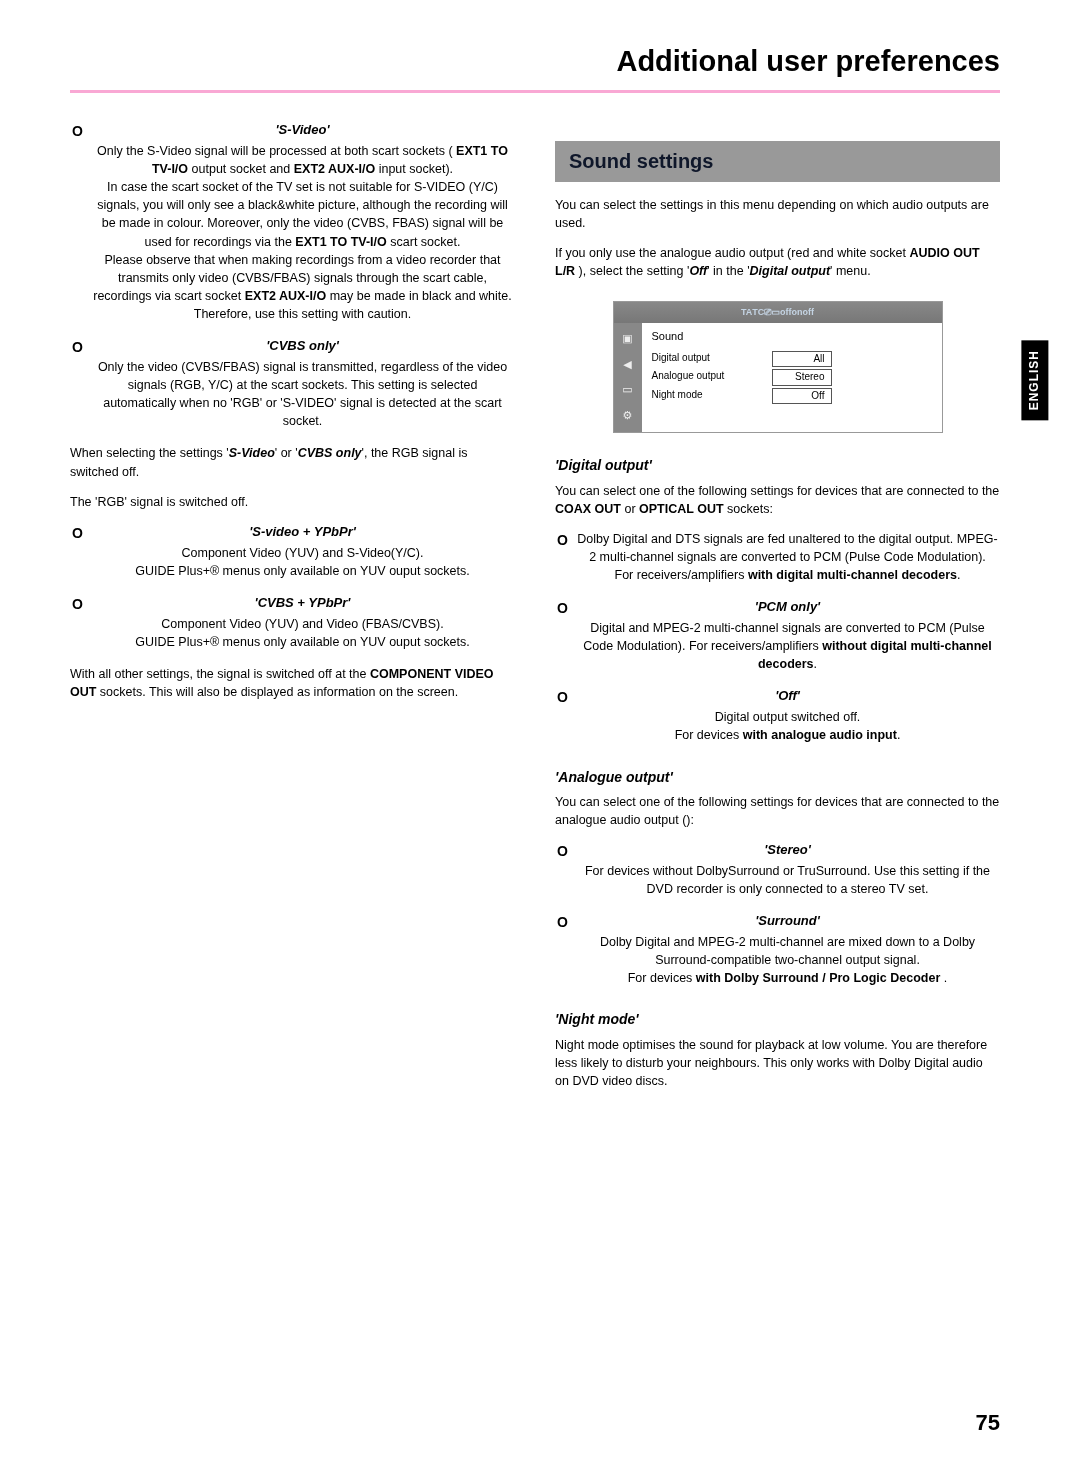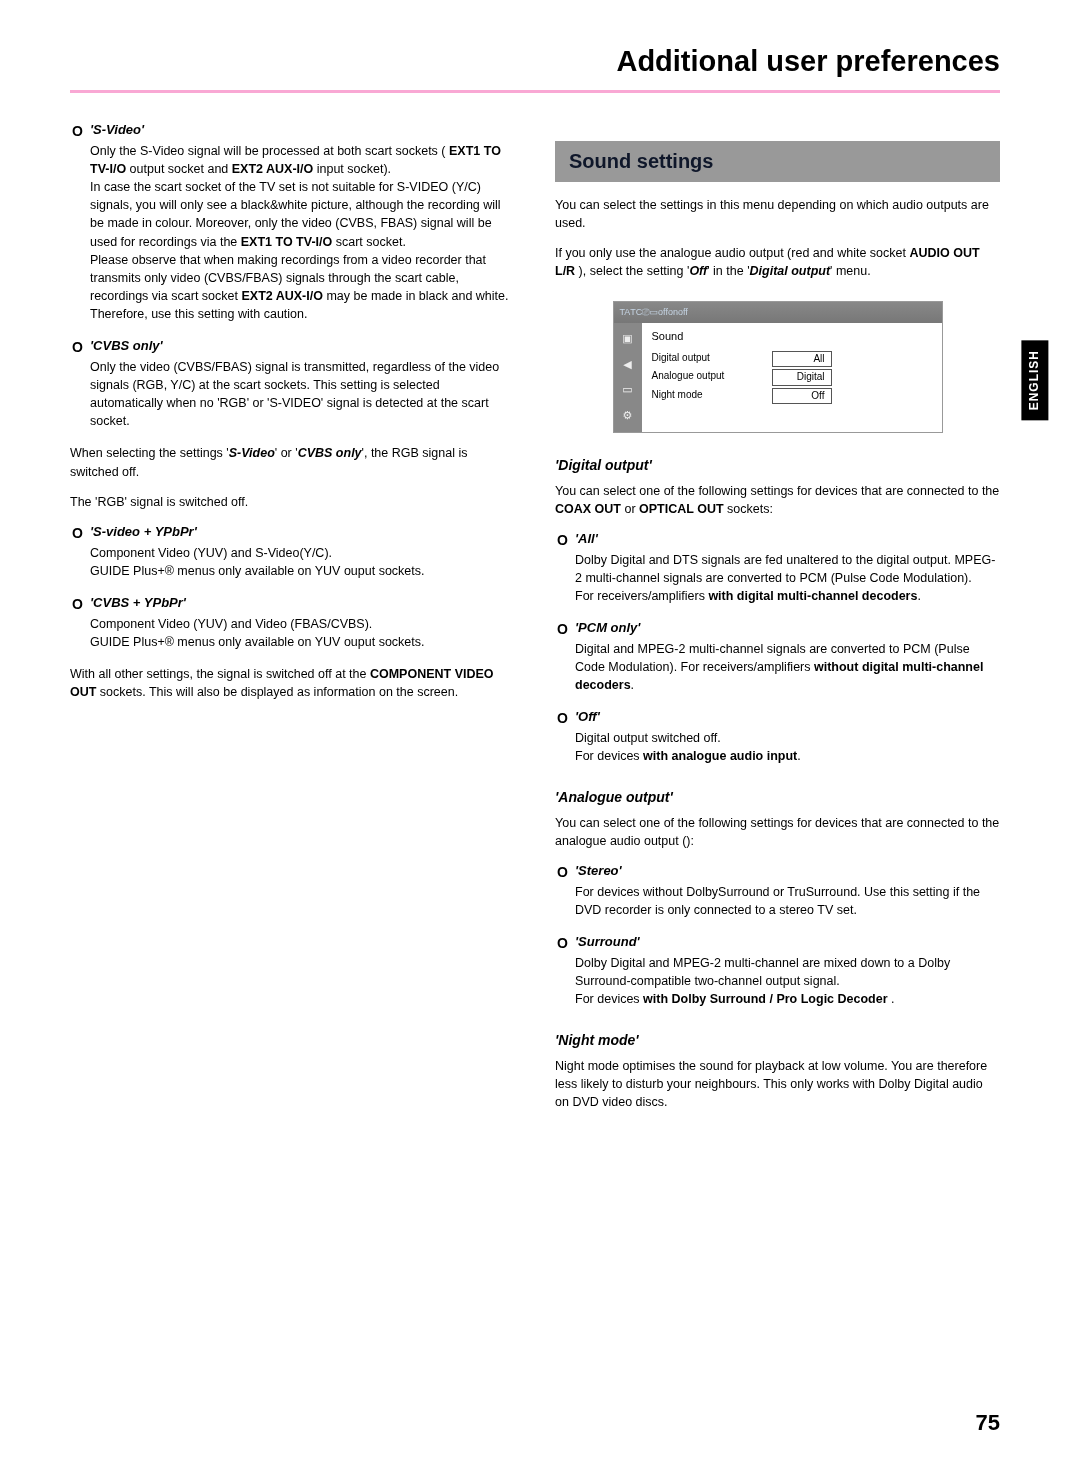--- a/index.html
+++ b/index.html
@@ -23,21 +23,21 @@
     margin-bottom: 28px;
   }
   .columns { display: flex; gap: 40px; }
   .col { flex: 1; }
   .bullet-item { display: flex; margin-bottom: 14px; }
   .bullet-mark {
     width: 20px; flex-shrink: 0;
     font-weight: bold; font-size: 14px;
     padding-left: 2px;
   }
-  .bullet-body { flex: 1; }
+  .bullet-body { flex: 1; text-align: center; }
   .bullet-title { font-size: 13px; margin-bottom: 2px; }
   .para { margin-bottom: 12px; }
   .section-bar {
     background: #999;
     color: #0f172a;
     font-size: 20px;
     font-weight: bold;
     padding: 6px 14px;
     margin-bottom: 14px;
     margin-top: 20px;
@@ -75,23 +75,24 @@
     margin: 20px auto 10px;
     width: 330px;
     border: 1px solid #999;
     font-size: 10px;
     background: #fff;
   }
   .osd-top {
     background: linear-gradient(#888,#777);
     padding: 4px 6px;
     display: flex;
-    justify-content: flex-start;
+    justify-content: center;
     color: #cde;
     font-size: 9px;
+    font-weight: bold;
   }
   .osd-top span { opacity: .9; }
   .osd-body { display: flex; }
   .osd-side {
     width: 28px;
     background: #888;
     display: flex; flex-direction: column;
     align-items: center; gap: 10px;
     padding: 8px 0;
     color: #eee; font-size: 11px;
@@ -196,39 +197,38 @@
           <span>⚙</span>
         </div>
         <div class="osd-main">
           <div class="osd-main-title">Sound</div>
           <div class="osd-row">
             <div class="osd-label">Digital output</div>
             <div class="osd-val">All</div>
           </div>
           <div class="osd-row">
             <div class="osd-label">Analogue output</div>
-            <div class="osd-val">Digital</div>
+            <div class="osd-val">Stereo</div>
           </div>
           <div class="osd-row">
             <div class="osd-label">Night mode</div>
             <div class="osd-val">Off</div>
           </div>
         </div>
       </div>
     </div>
 
     <div class="sub-heading">'Digital output'</div>
     <div class="para">
       <span>You can select one of the following settings for devices that are connected to the </span><strong>COAX OUT</strong><span> or </span><strong>OPTICAL OUT</strong><span> sockets:</span>
     </div>
 
     <div class="bullet-item">
       <div class="bullet-mark">O</div>
       <div class="bullet-body">
-        <div class="bullet-title"><strong><em>'All'</em></strong></div>
         <div>Dolby Digital and DTS signals are fed unaltered to the digital output. MPEG-2 multi-channel signals are converted to PCM (Pulse Code Modulation).</div>
         <div><span>For receivers/amplifiers </span><strong>with digital multi-channel decoders</strong><span>.</span></div>
       </div>
     </div>
 
     <div class="bullet-item">
       <div class="bullet-mark">O</div>
       <div class="bullet-body">
         <div class="bullet-title"><strong><em>'PCM only'</em></strong></div>
         <div><span>Digital and MPEG-2 multi-channel signals are converted to PCM (Pulse Code Modulation). For receivers/amplifiers </span><strong>without digital multi-channel decoders</strong><span>.</span></div>

